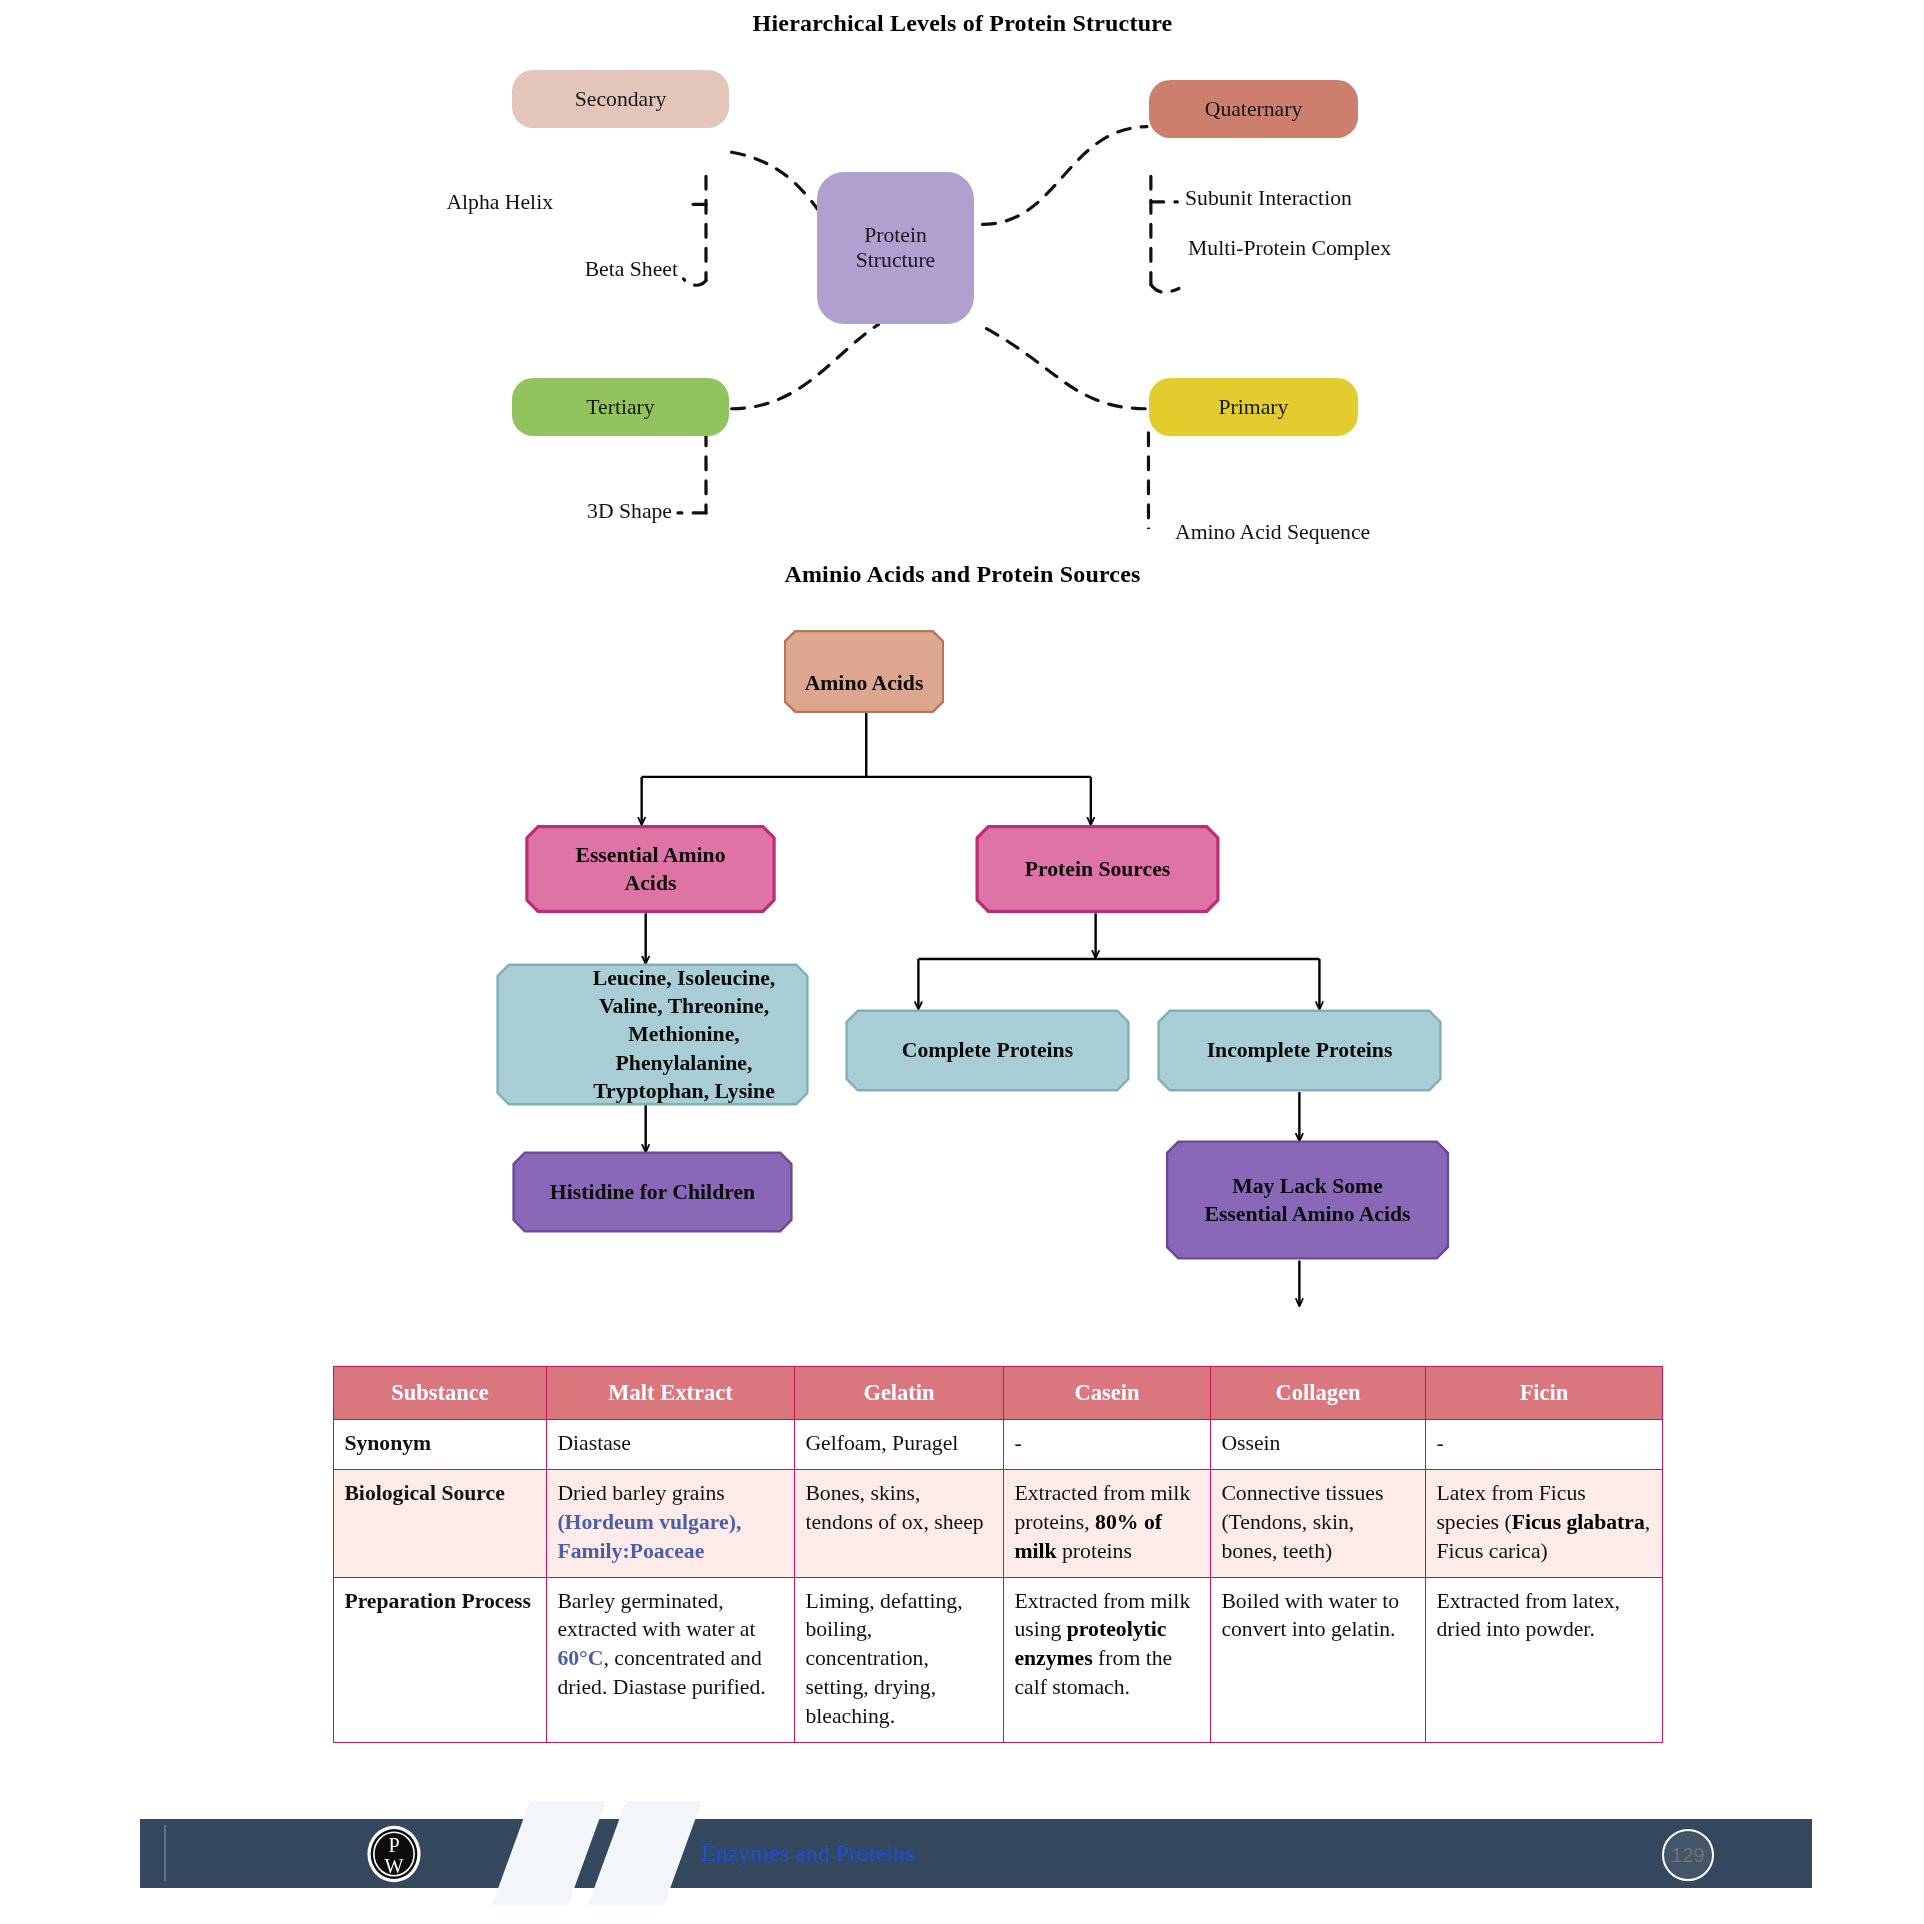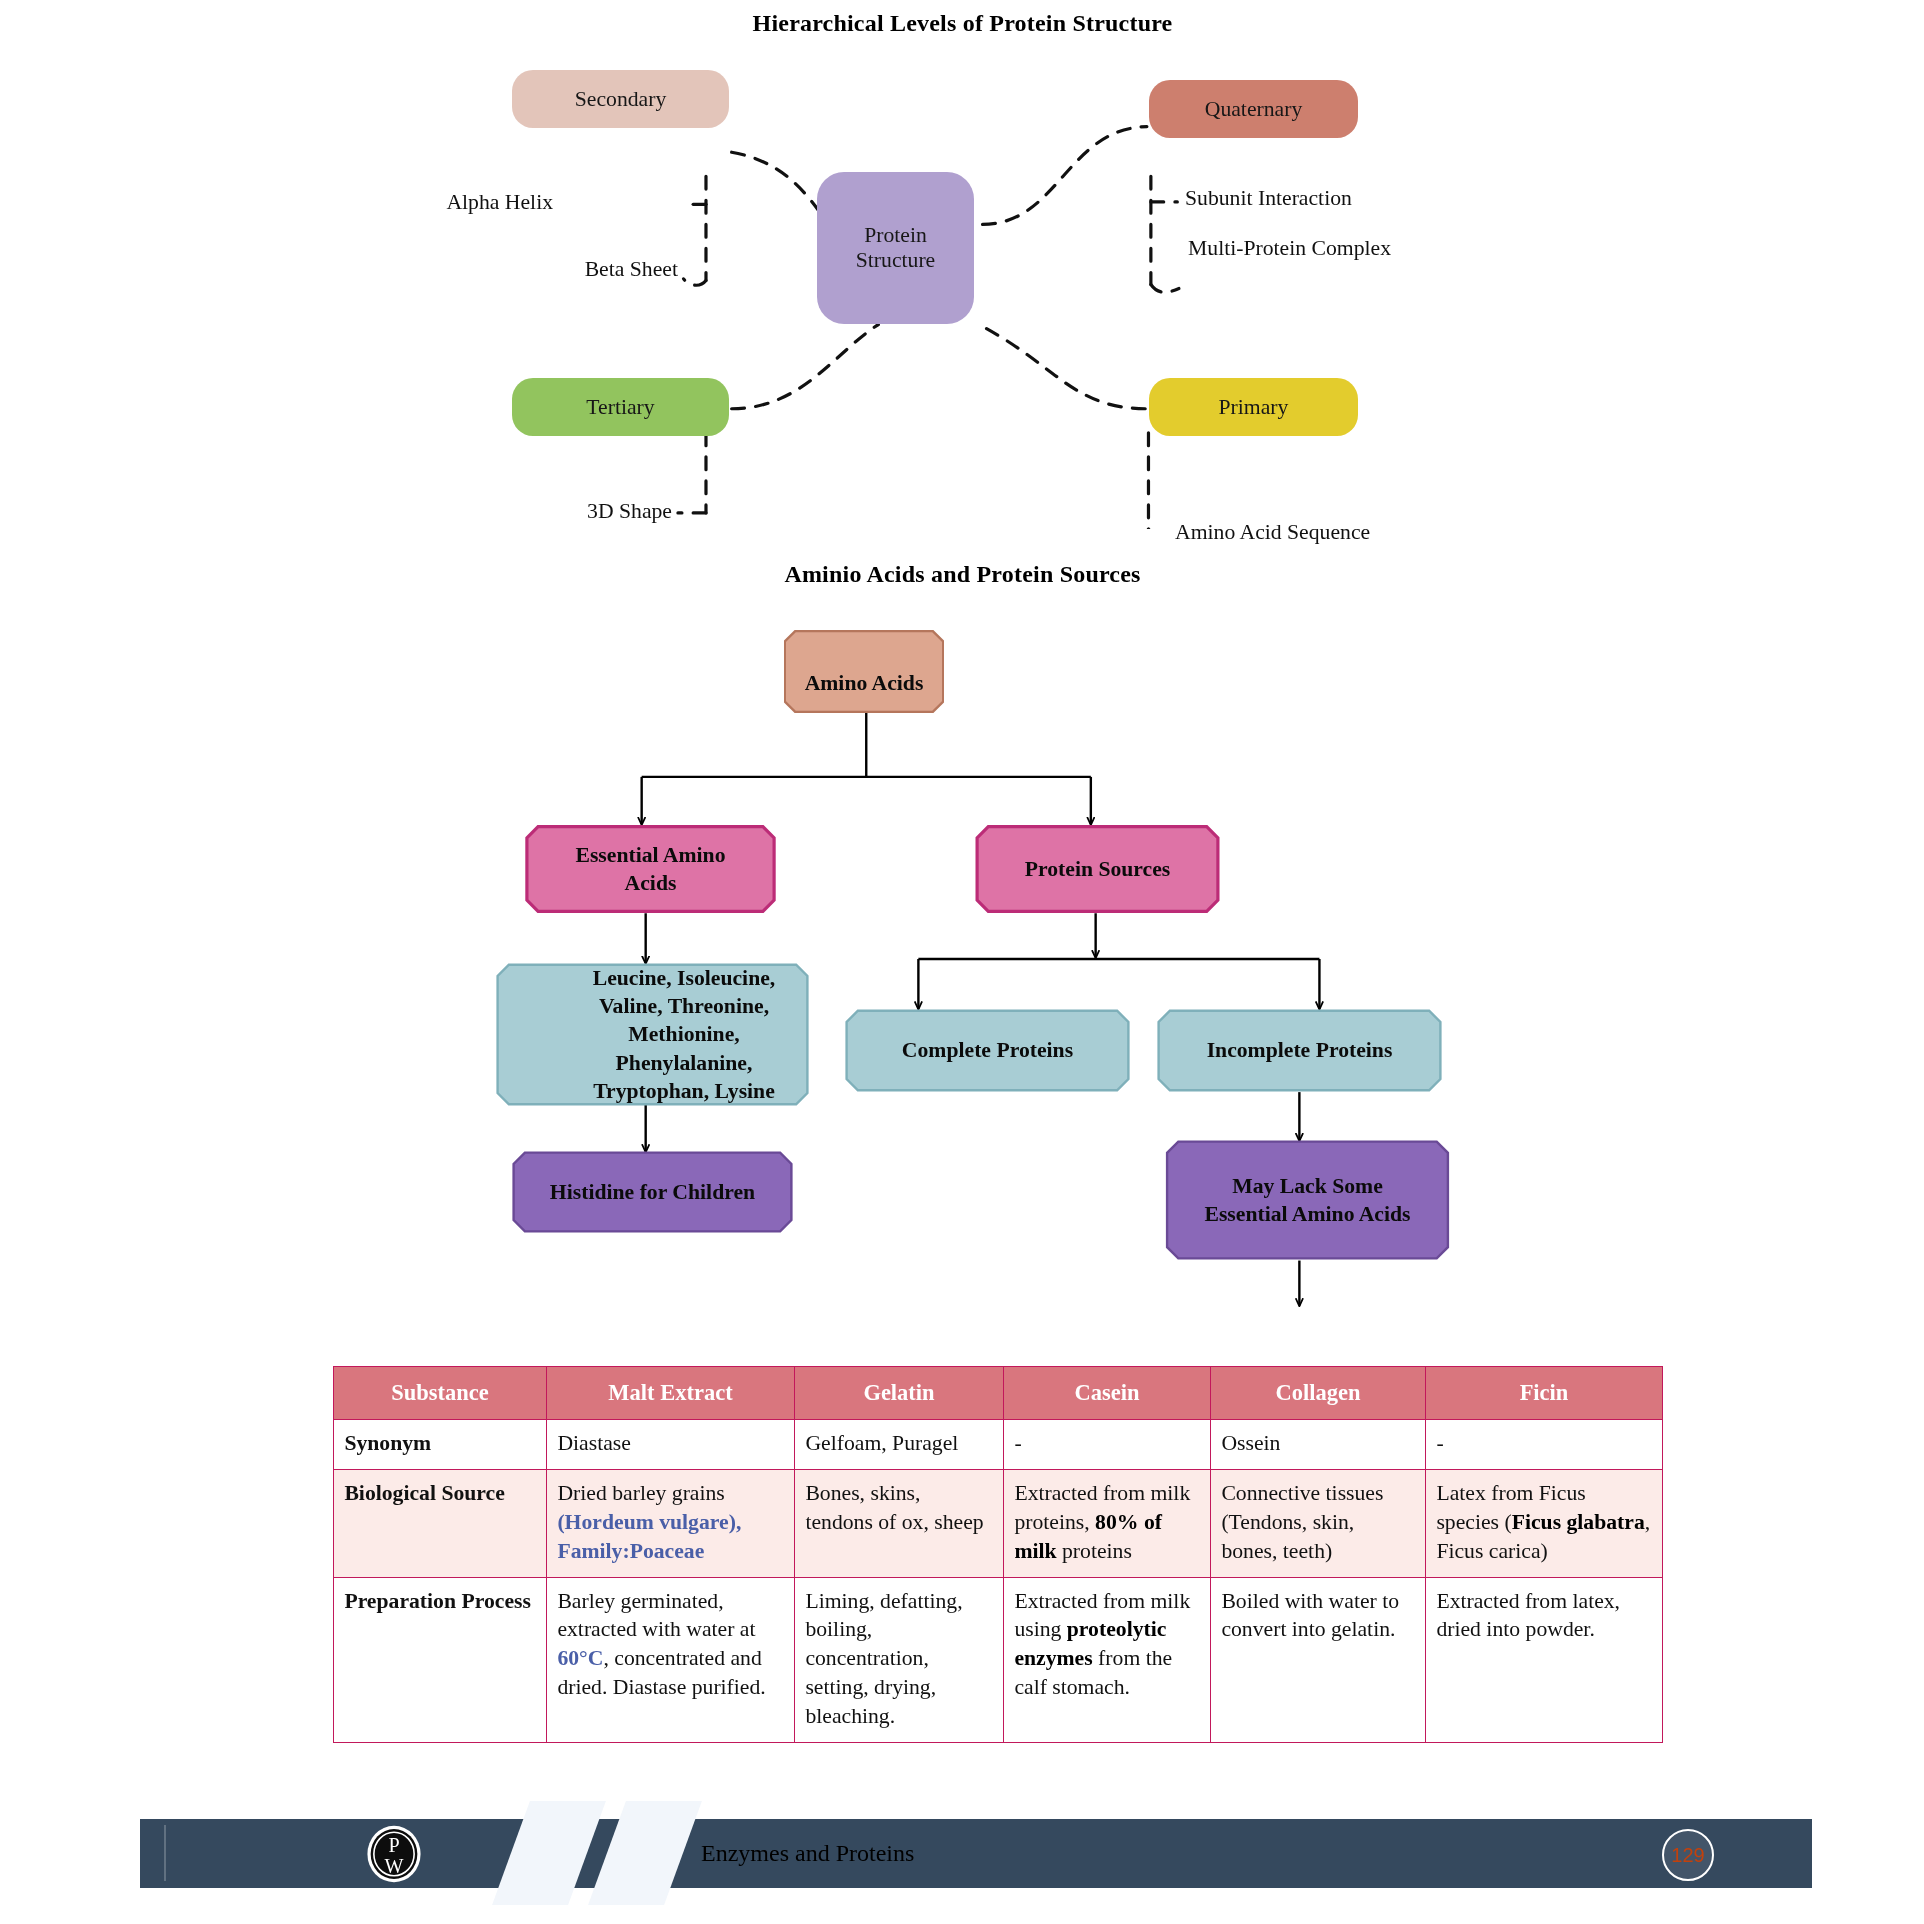--- a/index.html
+++ b/index.html
@@ -151,31 +151,31 @@
     position: absolute;
     left: 225px; top: 5.6px;
     width: 58px; height: 58px;
     z-index: 5;
   }
   #footer-text {
     position: absolute;
     left: 561px; top: 0;
     height: 69px;
     display: flex; align-items: center;
-    color: #000000;
+    color: #1d4ed8;
     font-size: 24px;
   }
   #page-badge {
     position: absolute;
     right: 98px; top: 10.4px;
     width: 48px; height: 48px;
     border: 2.4px solid #ffffff;
     border-radius: 50%;
     display: flex; align-items: center; justify-content: center;
-    color: #c2410c;
+    color: #737373;
     font-size: 20px;
     font-family: "Liberation Sans", sans-serif;
     background: rgba(255,255,255,.07);
   }
 </style>
 </head>
 <body>
 
 <div class="section-title" id="title-1">Hierarchical Levels of Protein Structure</div>
 

